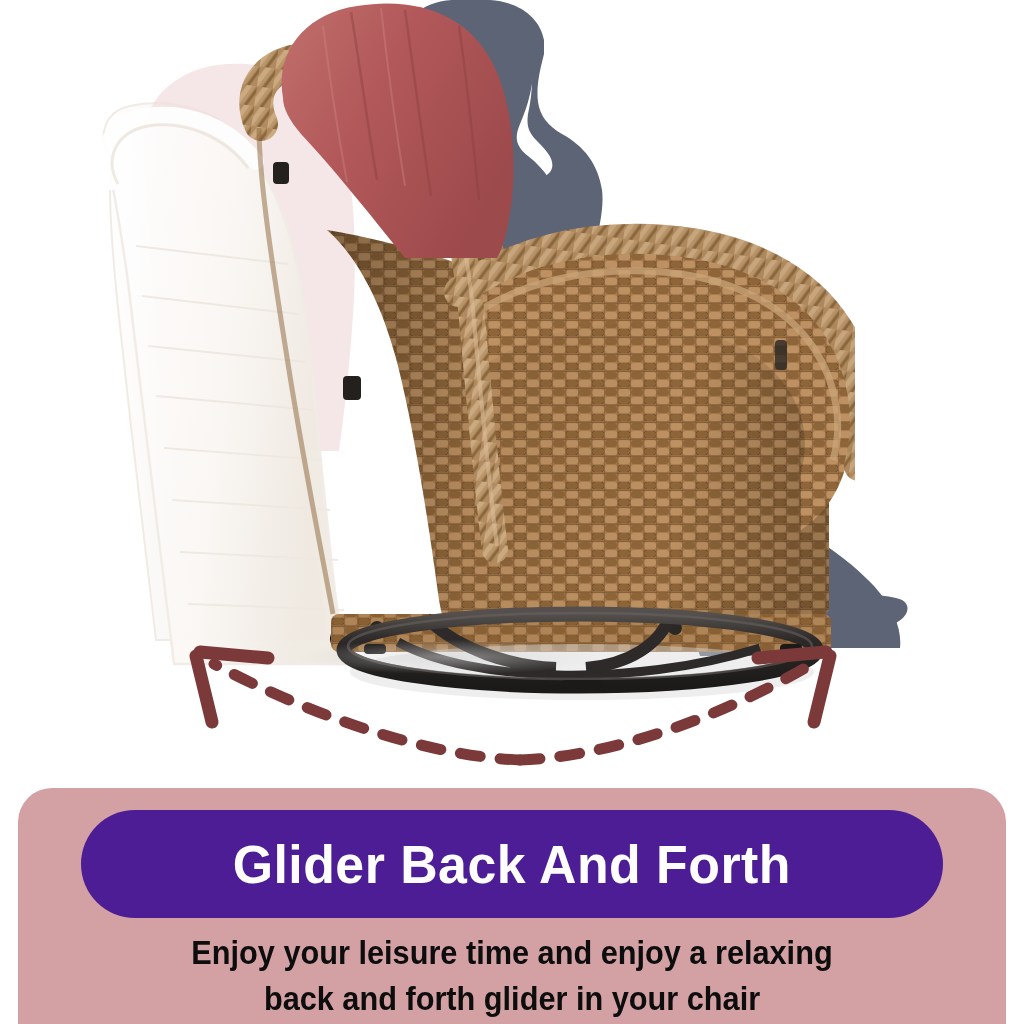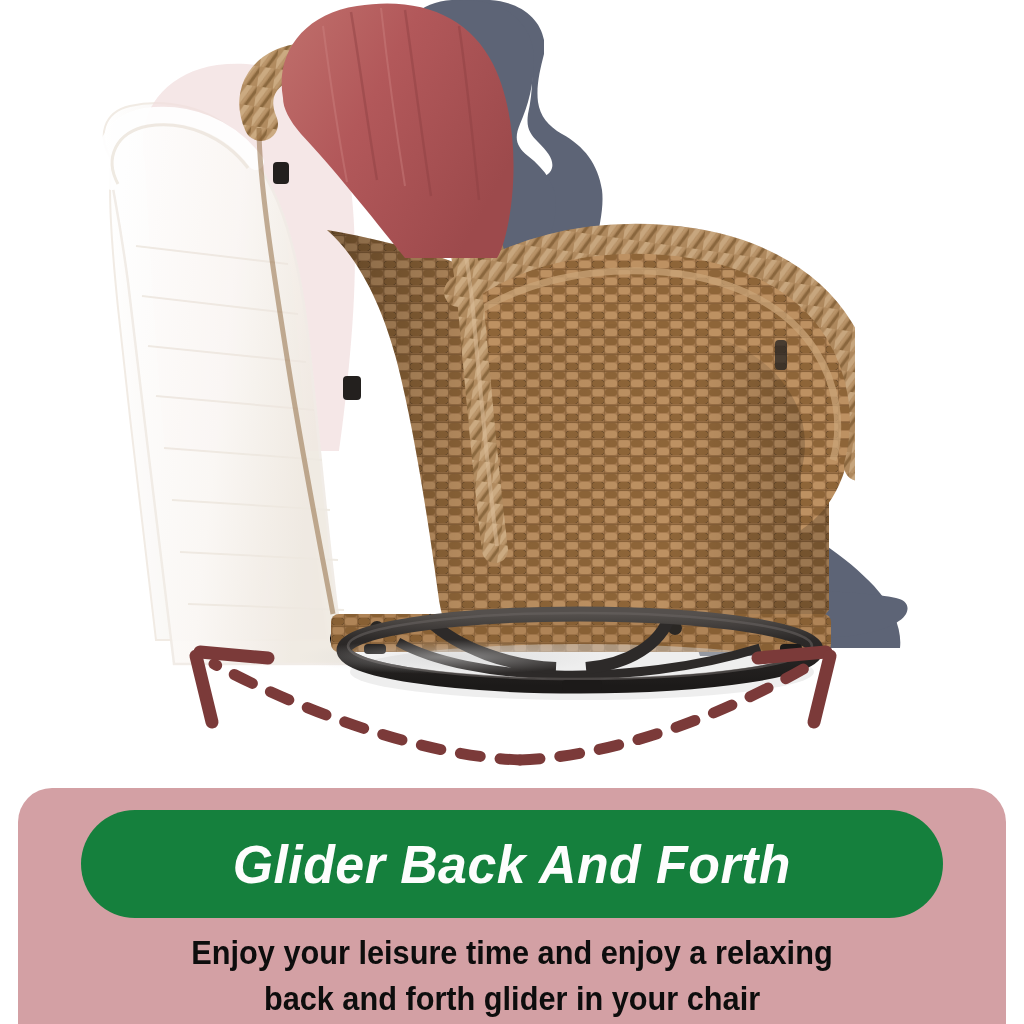--- a/index.html
+++ b/index.html
@@ -42,26 +42,25 @@
     left: 18px; top: 788px;
     width: 988px; height: 236px;
     background: #d3a0a4;
     border-radius: 34px 34px 0 0;
     overflow: hidden;
   }
   #title-pill {
     position: absolute;
     left: 63px; top: 22px;
     width: 862px; height: 108px;
-    background: #15803d;
+    background: #4c1d95;
     border-radius: 56px;
     display: flex;
     align-items: center;
     justify-content: center;
-    font-style: italic;
   }
   #title-text {
     color: #fdfdfd;
     font-family: "Liberation Sans Narrow", "Liberation Sans", sans-serif;
     font-size: 54px;
     font-weight: bold;
     letter-spacing: .5px;
     white-space: nowrap;
     transform: scaleX(.96);
   }

